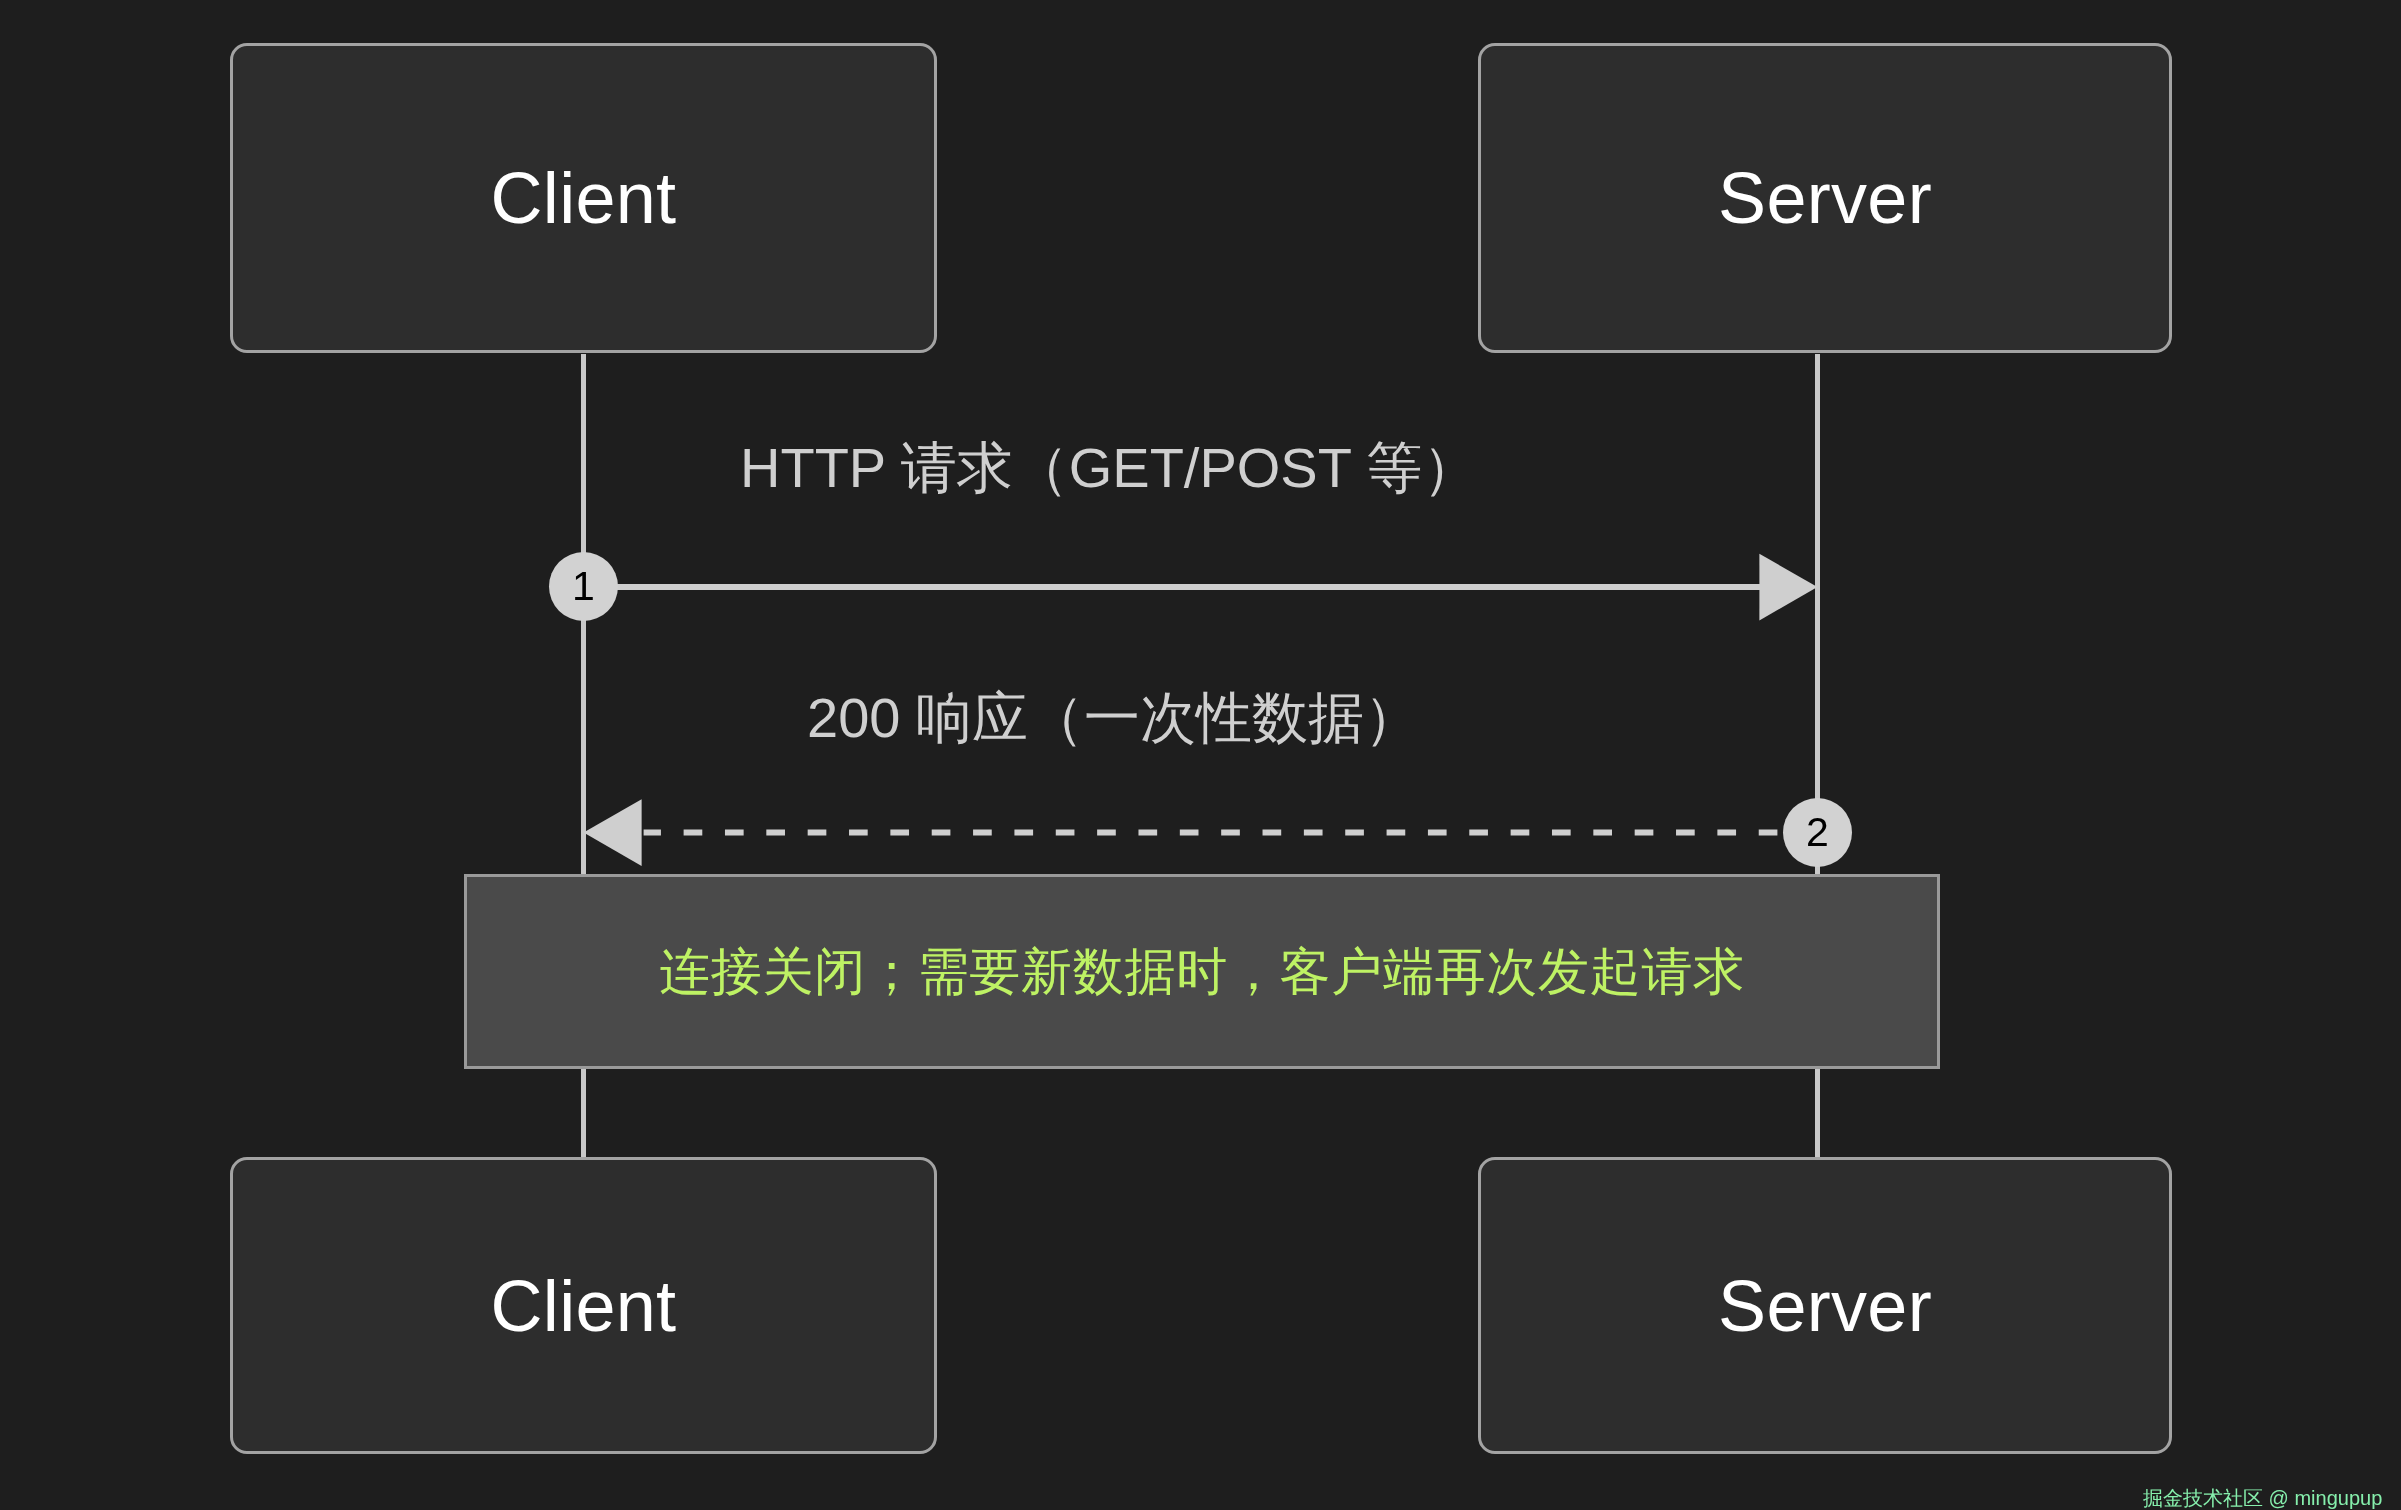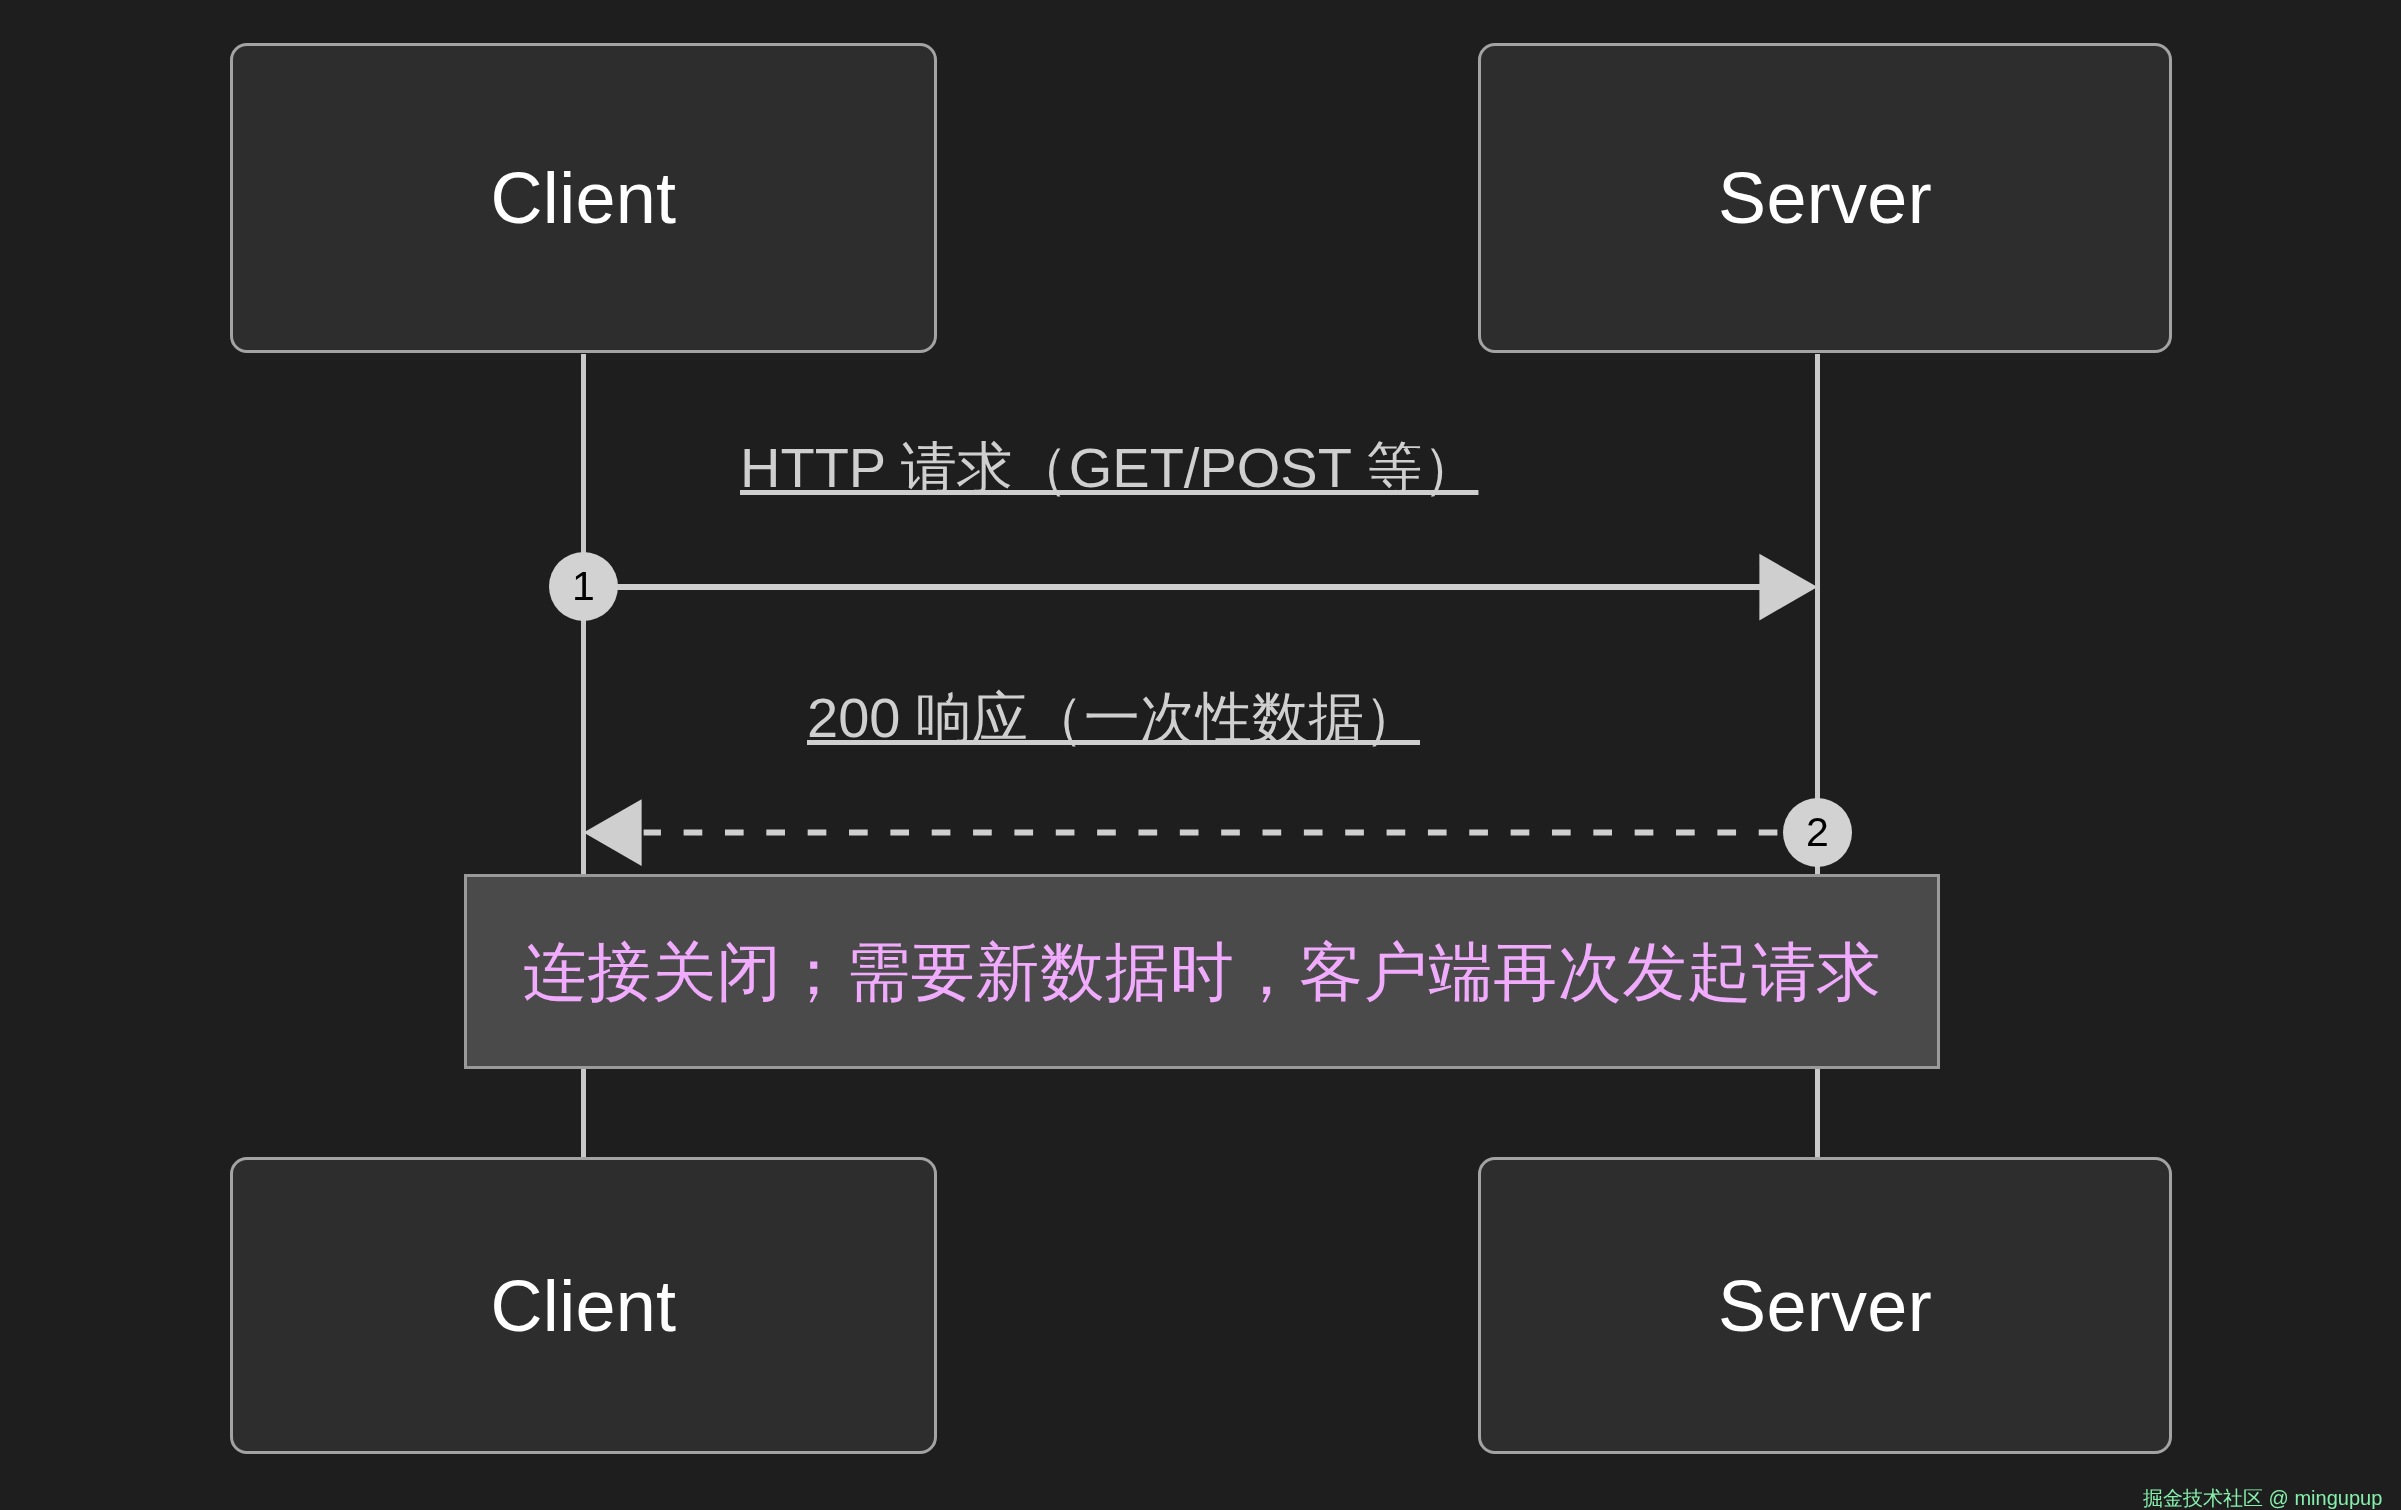--- a/index.html
+++ b/index.html
@@ -59,21 +59,20 @@
   #lifeline-server { left: 1815px; }
 
   
   .message-label {
     position: absolute;
     color: #cfcfcf;
     font-size: 56px;
     line-height: 1;
     white-space: nowrap;
     z-index: 4;
-    text-decoration: underline;
   }
   #label-request  { left: 740px; top: 440px; }
   #label-response { left: 807px; top: 662px; margin-top: 28px; }
 
   
   #arrow-layer {
     position: absolute;
     left: 0; top: 0;
     width: 2401px; height: 1511px;
     z-index: 3;
@@ -107,22 +106,22 @@
     height: 195px;
     box-sizing: border-box;
     background: #4a4a4a;
     border: 3.3px solid #9a9a9a;
     z-index: 7;
     display: flex;
     align-items: center;
     justify-content: center;
   }
   #note-text {
-    color: #f0abfc;
-    font-size: 64px;
+    color: #bef264;
+    font-size: 51px;
     line-height: 1;
     white-space: nowrap;
     letter-spacing: 0.7px;
   }
 
   
   #watermark {
     position: absolute;
     right: 18.7px;
     bottom: 3px;

